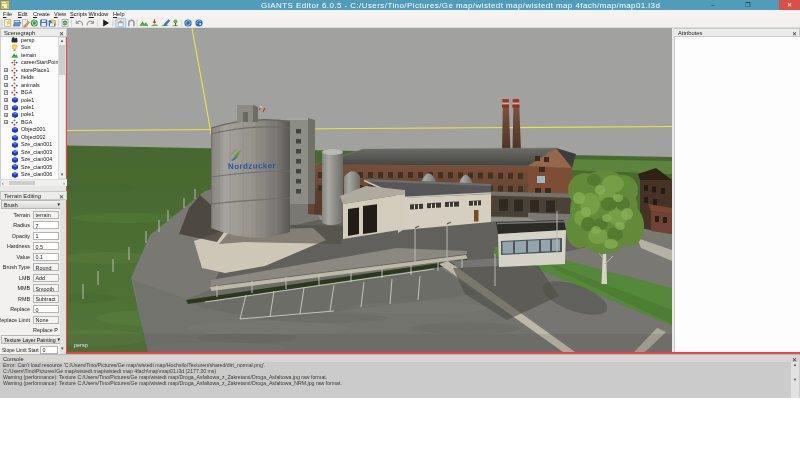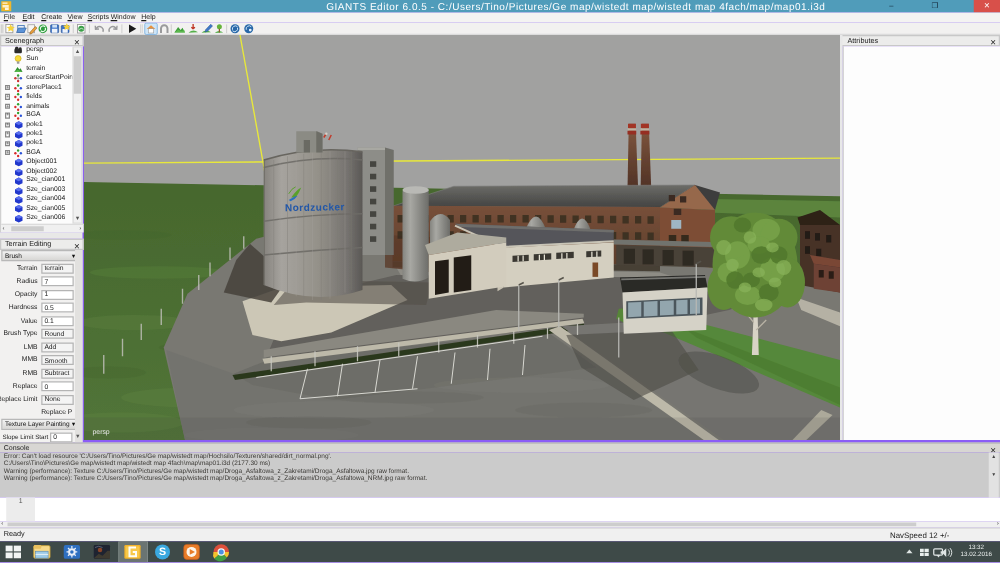--- a/index.html
+++ b/index.html
@@ -1,17 +1,17 @@
 <!DOCTYPE html>
 <html><head>
 <meta charset="utf-8">
 <style>
   html,body{margin:0;padding:0;}
-  #app{position:relative;width:800px;height:450px;overflow:hidden;
-    font-family:"Liberation Sans",sans-serif;background:#8b5cf6;}
+  #app{position:relative;width:800px;height:398px;overflow:hidden;
+    font-family:"Liberation Sans",sans-serif;background:#ef4444;}
   .abs{position:absolute;}
   
   #titlebar{left:0;top:0;width:800px;height:10px;background:#509cba;}
   #titletext{left:261px;top:0.8px;font-size:8px;letter-spacing:0.42px;color:#fff;white-space:nowrap;}
   #appicon{left:0.5px;top:0.5px;width:8px;height:8px;background:#f0b72a;}
   #btnclose{left:779px;top:0;width:21px;height:10px;background:#d8504a;color:#fff;font-size:6px;text-align:center;line-height:10px;}
   .caption{color:#123;font-size:6px;line-height:10px;}
   
   #menubar{left:0;top:10px;width:800px;height:8px;background:#f4f3f2;font-size:5.6px;color:#1a1a1a;}
   #menubar span{position:absolute;top:1px;}

